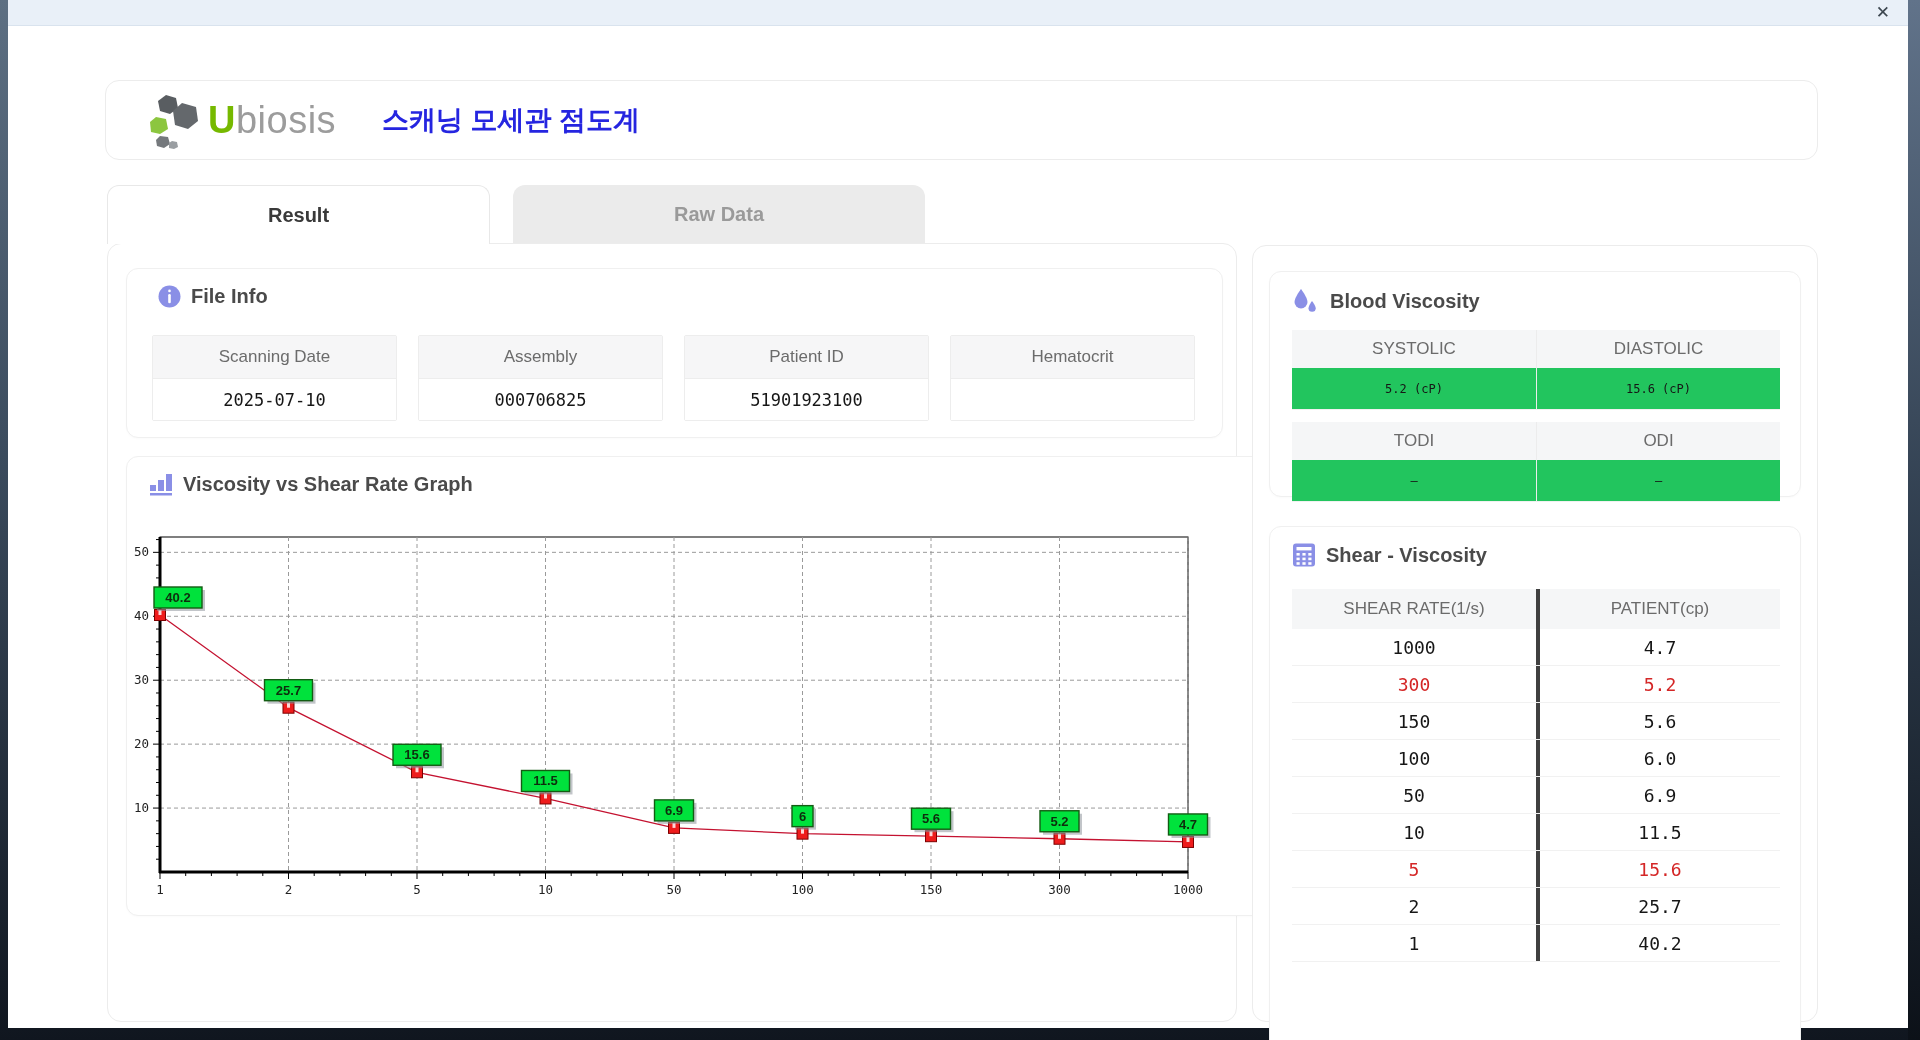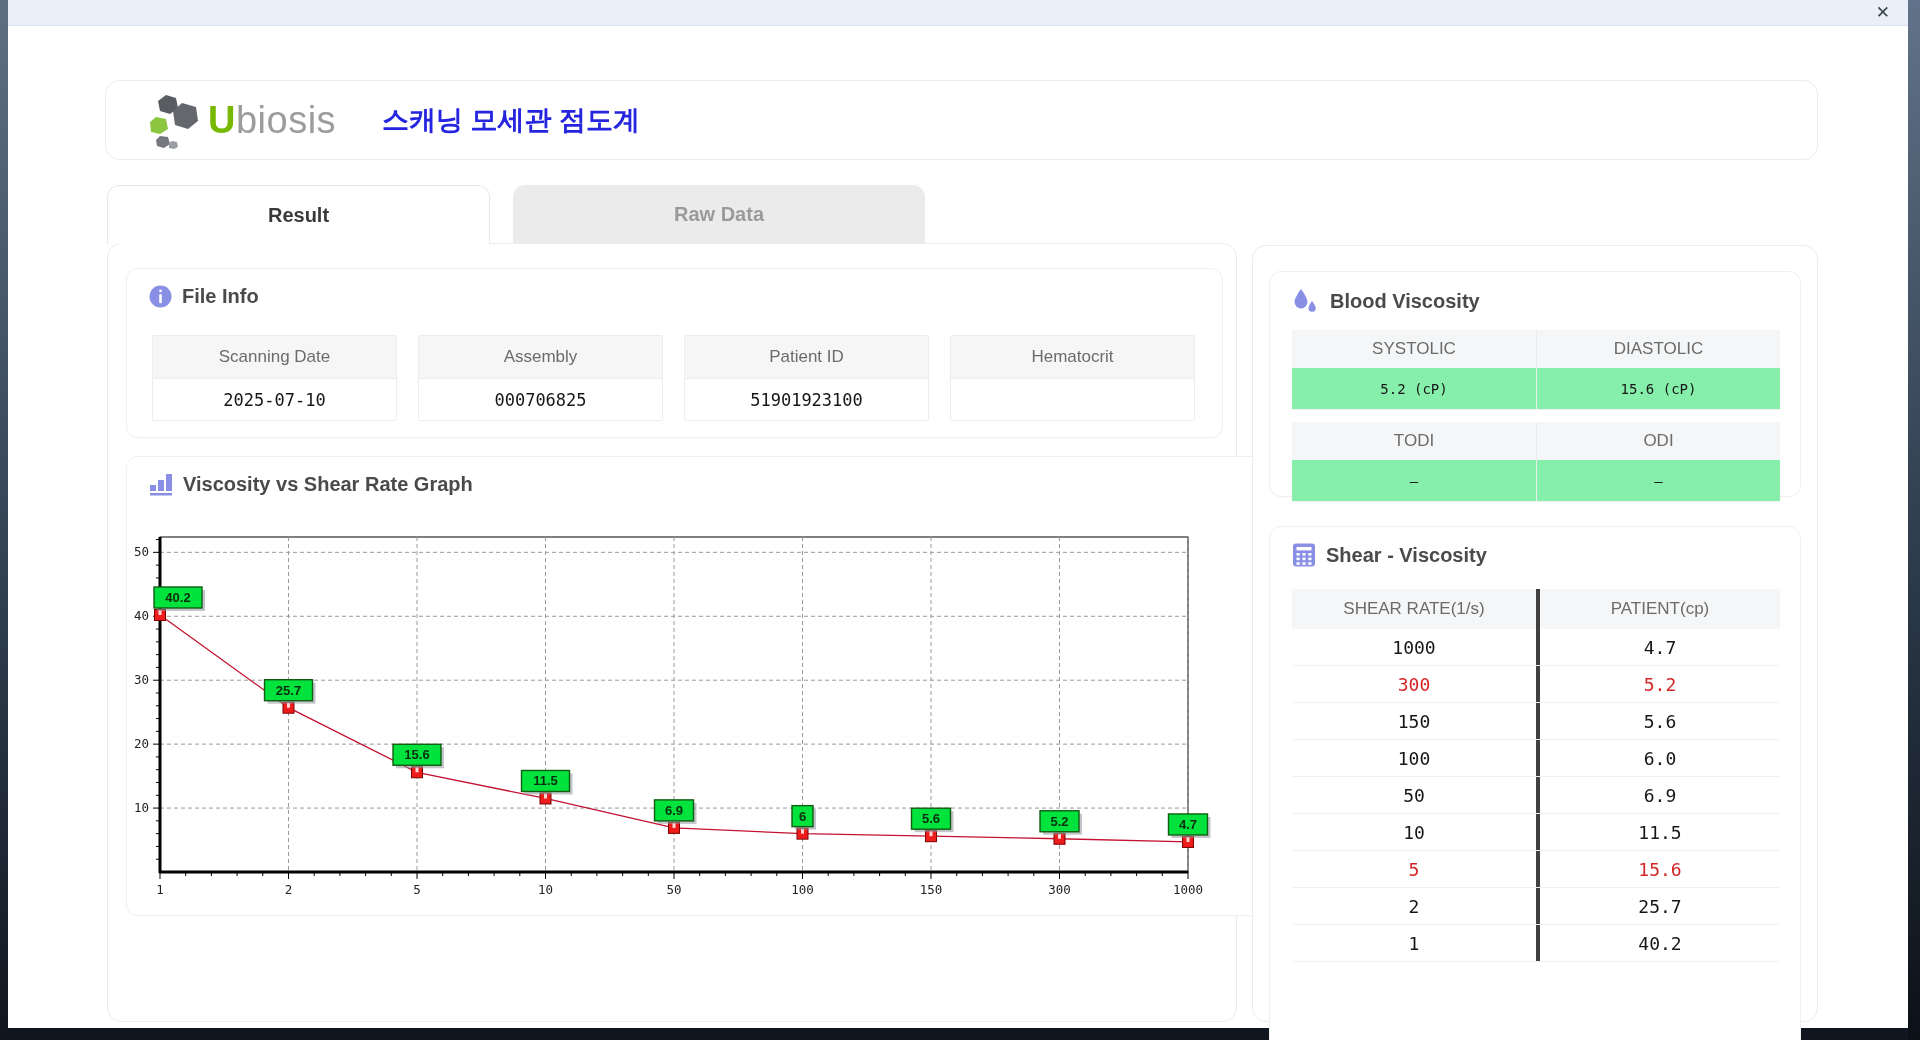--- a/index.html
+++ b/index.html
@@ -26,43 +26,43 @@
   
   .tab { position:absolute; height:59px; display:flex; align-items:center; justify-content:center;
     font-size:20px; font-weight:700; border-radius:12px 12px 0 0; cursor:pointer; }
   .tab-active { left:99px; top:159px; width:383px; background:#fff; color:#3a3a3a;
     border:1px solid #e8e8e8; border-bottom:none; z-index:3; }
   .tab-inactive { left:505px; top:159px; width:412px; background:#ebebeb; color:#9a9a9a; }
 
   .left-card  { left:99px;  top:217px; width:1130px; height:779px; }
   .right-card { left:1244px; top:219px; width:566px; height:777px; }
 
-  .fileinfo-card { left:18px; top:24px; width:1097px; height:170px; }
+  .fileinfo-card { left:18px; top:24px; width:1097px; height:170px;padding-left:9px; }
   .graph-card    { left:18px; top:212px; width:1190px; height:460px; }
   .blood-card    { left:16px; top:25px; width:532px; height:226px; }
   .shear-card    { left:16px; top:280px; width:532px; height:584px; }
 
   .sec-head { display:flex; align-items:center; gap:10px; padding:16px 0 0 22px; }
   .sec-title { font-size:20px; font-weight:700; color:#4a4a4a; }
 
   
   .fields { position:absolute; left:25px; top:66px; display:flex; gap:21px; }
   .field { width:245px; border:1px solid #ededed; border-radius:2px; }
   .field-label { height:42px; background:#f6f6f7; display:flex; align-items:center; justify-content:center;
     font-size:17px; color:#6b6b6b; }
   .field-value { height:42px; background:#fff; border-top:1px solid #ededed; display:flex; align-items:center;
     justify-content:center; font-family:"DejaVu Sans Mono",monospace; font-size:17px; color:#161616; }
 
   
   .bv-table { position:absolute; left:22px; top:58px; width:488px; }
   .bv-row { display:flex; }
   .bv-cell { width:50%; display:flex; align-items:center; justify-content:center; }
   .bv-h { height:38px; background:#f5f6f7; font-size:17px; color:#6b6b6b; }
-  .bv-v { height:42px; background:#86efac; border-bottom:1px solid #f1f1f1;
-    font-family:"DejaVu Sans Mono",monospace; font-size:14px; color:#161616; }
+  .bv-v { height:42px; background:#22c55e; border-bottom:1px solid #f1f1f1;
+    font-family:"DejaVu Sans Mono",monospace; font-size:12px; color:#161616; }
   .bv-cell + .bv-cell { border-left:1px solid #ececec; }
   .bv-gap { height:12px; }
 
   
   .sv-table { position:absolute; left:22px; top:62px; width:488px; }
   .sv-row { display:flex; border-bottom:1px solid #f1f1f1; }
   .sv-row.header { background:#f5f6f7; border-bottom:none; }
   .sv-cell { width:50%; height:36px; display:flex; align-items:center; justify-content:center;
     font-family:"DejaVu Sans Mono",monospace; font-size:18px; color:#161616; }
   .sv-row.header .sv-cell { height:40px; font-family:"Liberation Sans",sans-serif; font-size:17px; color:#6b6b6b; }

